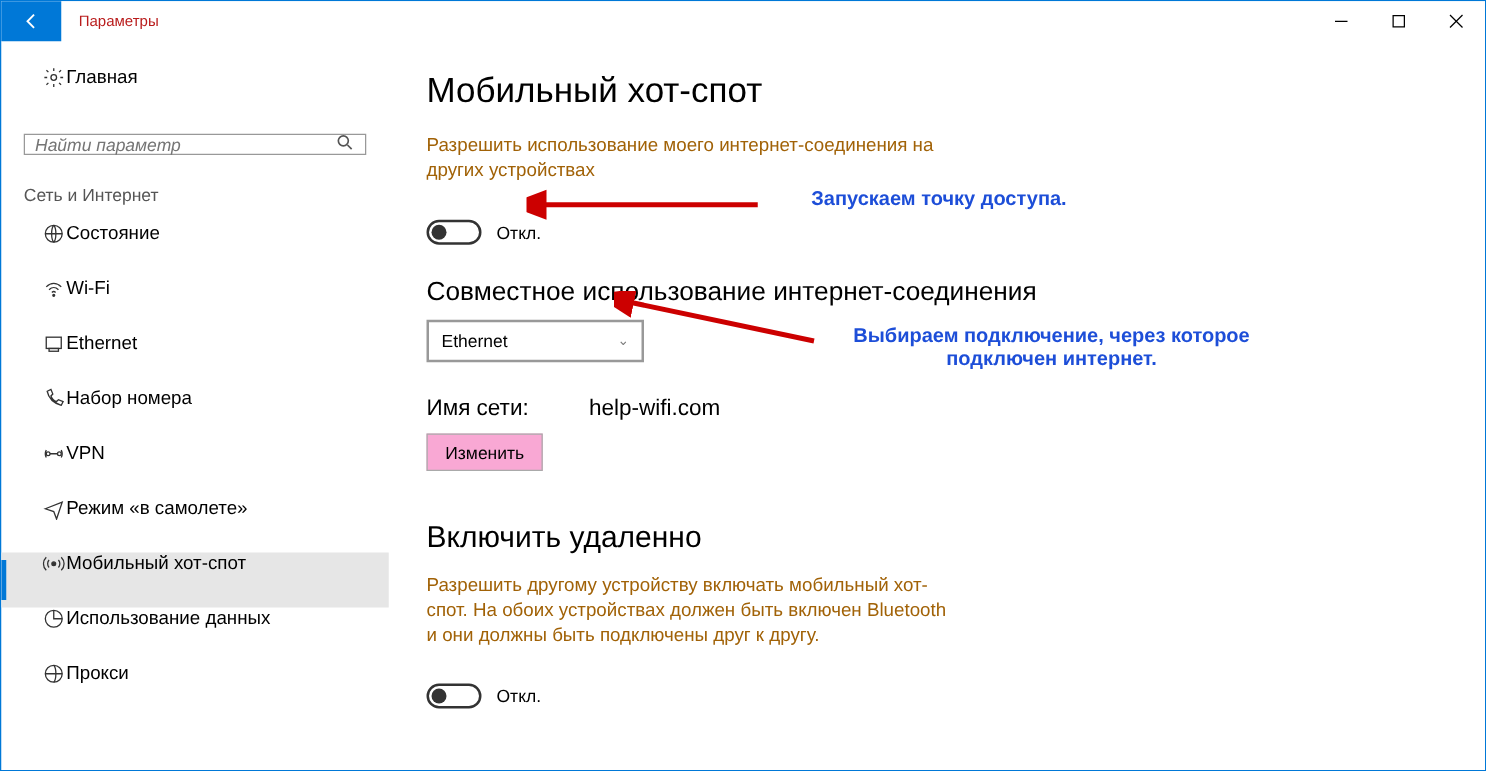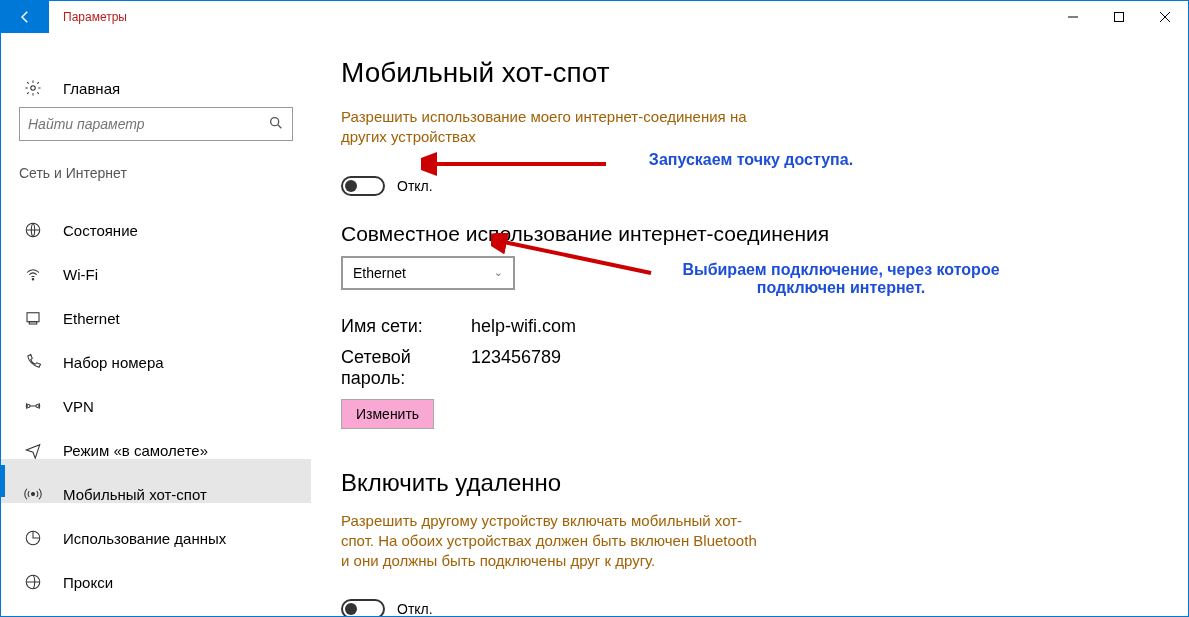--- a/index.html
+++ b/index.html
@@ -60,26 +60,25 @@
   }
   .sidebar {
     width: 310px;
     padding-top: 20px;
     display: flex;
     flex-direction: column;
     position: relative;
   }
   .home-row, .nav-item {
     display: flex;
-    align-items: flex-end;
+    align-items: flex-start;
     height: 44px;
-    padding-left: 22px;
+    padding-left: 32px;
     color: #000;
     font-size: 15px;
-    gap: 20px;
   }
   .nav-item.active {
     background: #e6e6e6;
     position: relative;
   }
   .nav-item.active::before {
     content: "";
     position: absolute;
     left: 0; top: 6px; bottom: 6px;
     width: 4px;
@@ -91,21 +90,21 @@
     align-items: center;
     justify-content: center;
     color: #333;
   }
   .icon-slot svg { width: 18px; height: 18px; stroke: #333; stroke-width: 1.4; fill: none; }
   .search-wrap {
     margin: 10px 18px 18px 18px;
     border: 1px solid #999;
     display: flex;
     align-items: center;
-    height: 34px;
+    height: 17px;
     padding: 0 8px;
   }
   .search-wrap input {
     border: none;
     outline: none;
     flex: 1;
     font-size: 14px;
     font-style: italic;
     color: #666;
     background: transparent;
@@ -355,24 +354,20 @@
       <div class="label2">Совместное использование интернет-соединения</div>
       <div class="combo">
         <span>Ethernet</span>
         <span class="chev">⌄</span>
       </div>
 
       <div class="kv-row">
         <span class="k">Имя сети:</span>
         <span class="v">help-wifi.com</span>
       </div>
-      <div class="kv-row">
-        <span class="k">Сетевой пароль:</span>
-        <span class="v">123456789</span>
-      </div>
       <div class="btn">Изменить</div>
 
       <h2 class="sub">Включить удаленно</h2>
       <div class="desc">Разрешить другому устройству включать мобильный хот-спот. На обоих устройствах должен быть включен Bluetooth и они должны быть подключены друг к другу.</div>
       <div class="toggle-row">
         <div class="toggle">
             <div class="knob"></div>
           </div>
         <span>Откл.</span>
       </div>

